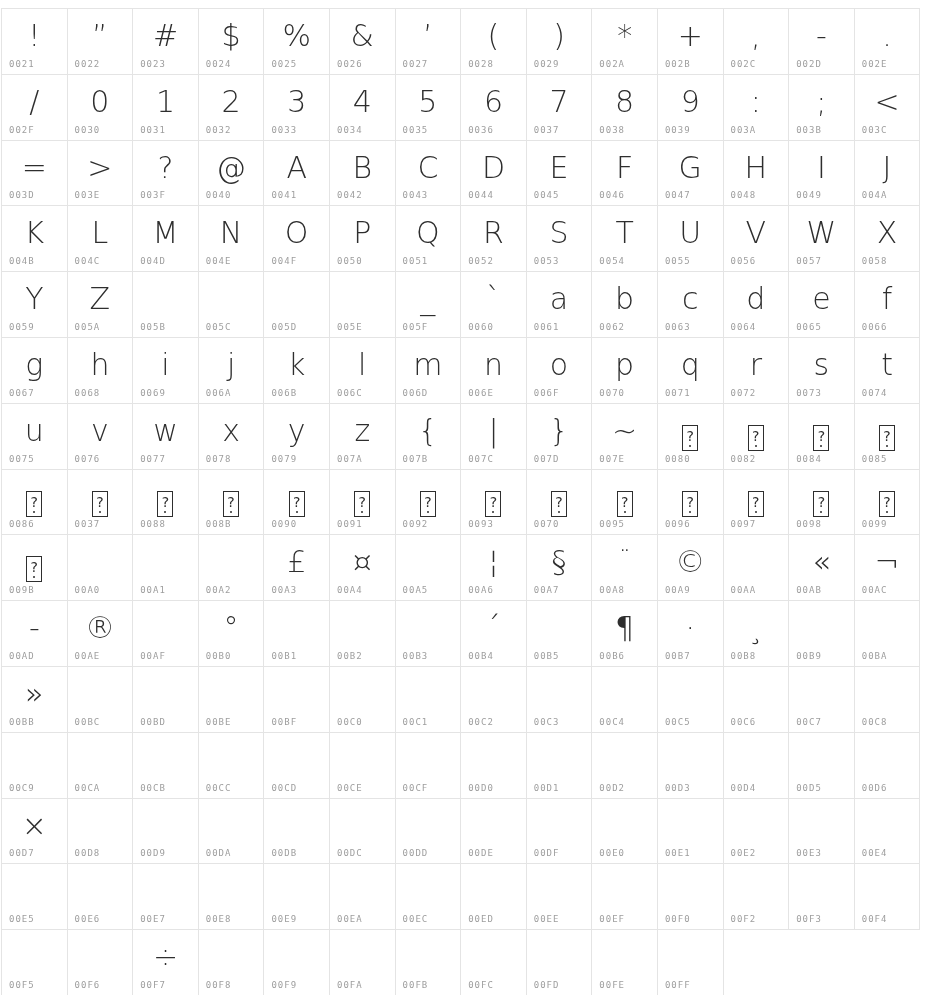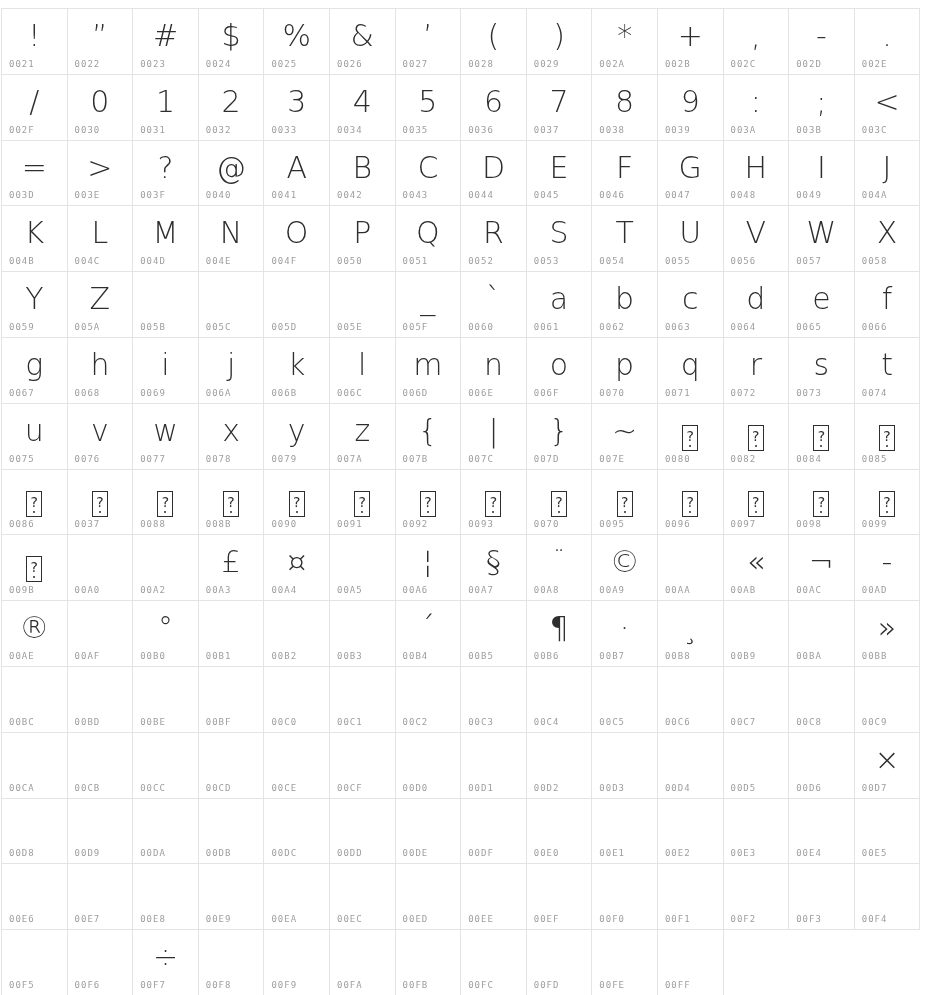--- a/index.html
+++ b/index.html
@@ -539,20 +539,24 @@
     <div class="cell">
     <span class="glyph"><span class="notdef-box">?</span></span>
     <span class="label">009B</span>
   </div>
     <div class="cell">
     <span class="glyph"></span>
     <span class="label">00A0</span>
   </div>
     <div class="cell">
     <span class="glyph"></span>
+    <span class="label">00A1</span>
+  </div>
+    <div class="cell">
+    <span class="glyph"></span>
     <span class="label">00A2</span>
   </div>
     <div class="cell">
     <span class="glyph">£</span>
     <span class="label">00A3</span>
   </div>
     <div class="cell">
     <span class="glyph">¤</span>
     <span class="label">00A4</span>
   </div>
@@ -851,24 +855,20 @@
     <div class="cell">
     <span class="glyph"></span>
     <span class="label">00EF</span>
   </div>
     <div class="cell">
     <span class="glyph"></span>
     <span class="label">00F0</span>
   </div>
     <div class="cell">
     <span class="glyph"></span>
-    <span class="label">00F1</span>
-  </div>
-    <div class="cell">
-    <span class="glyph"></span>
     <span class="label">00F2</span>
   </div>
     <div class="cell">
     <span class="glyph"></span>
     <span class="label">00F3</span>
   </div>
     <div class="cell">
     <span class="glyph"></span>
     <span class="label">00F4</span>
   </div>

